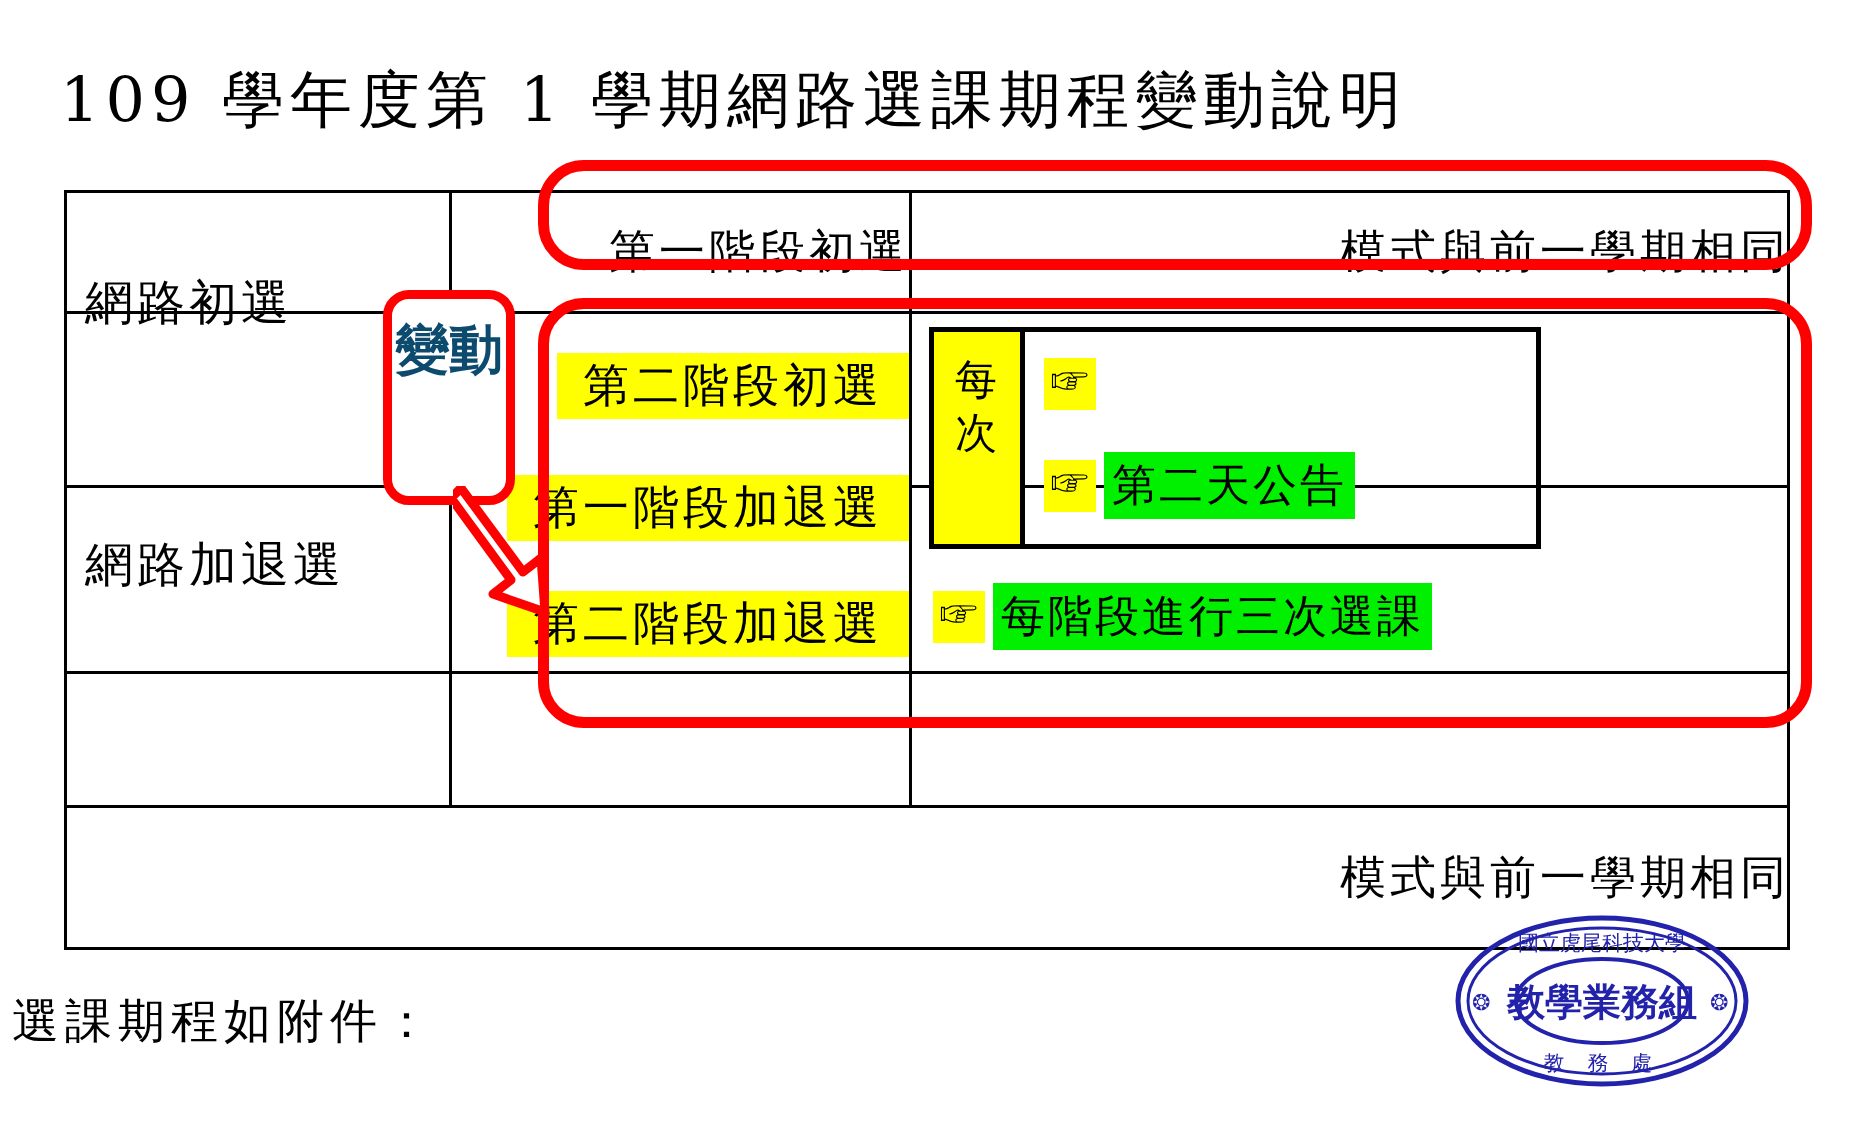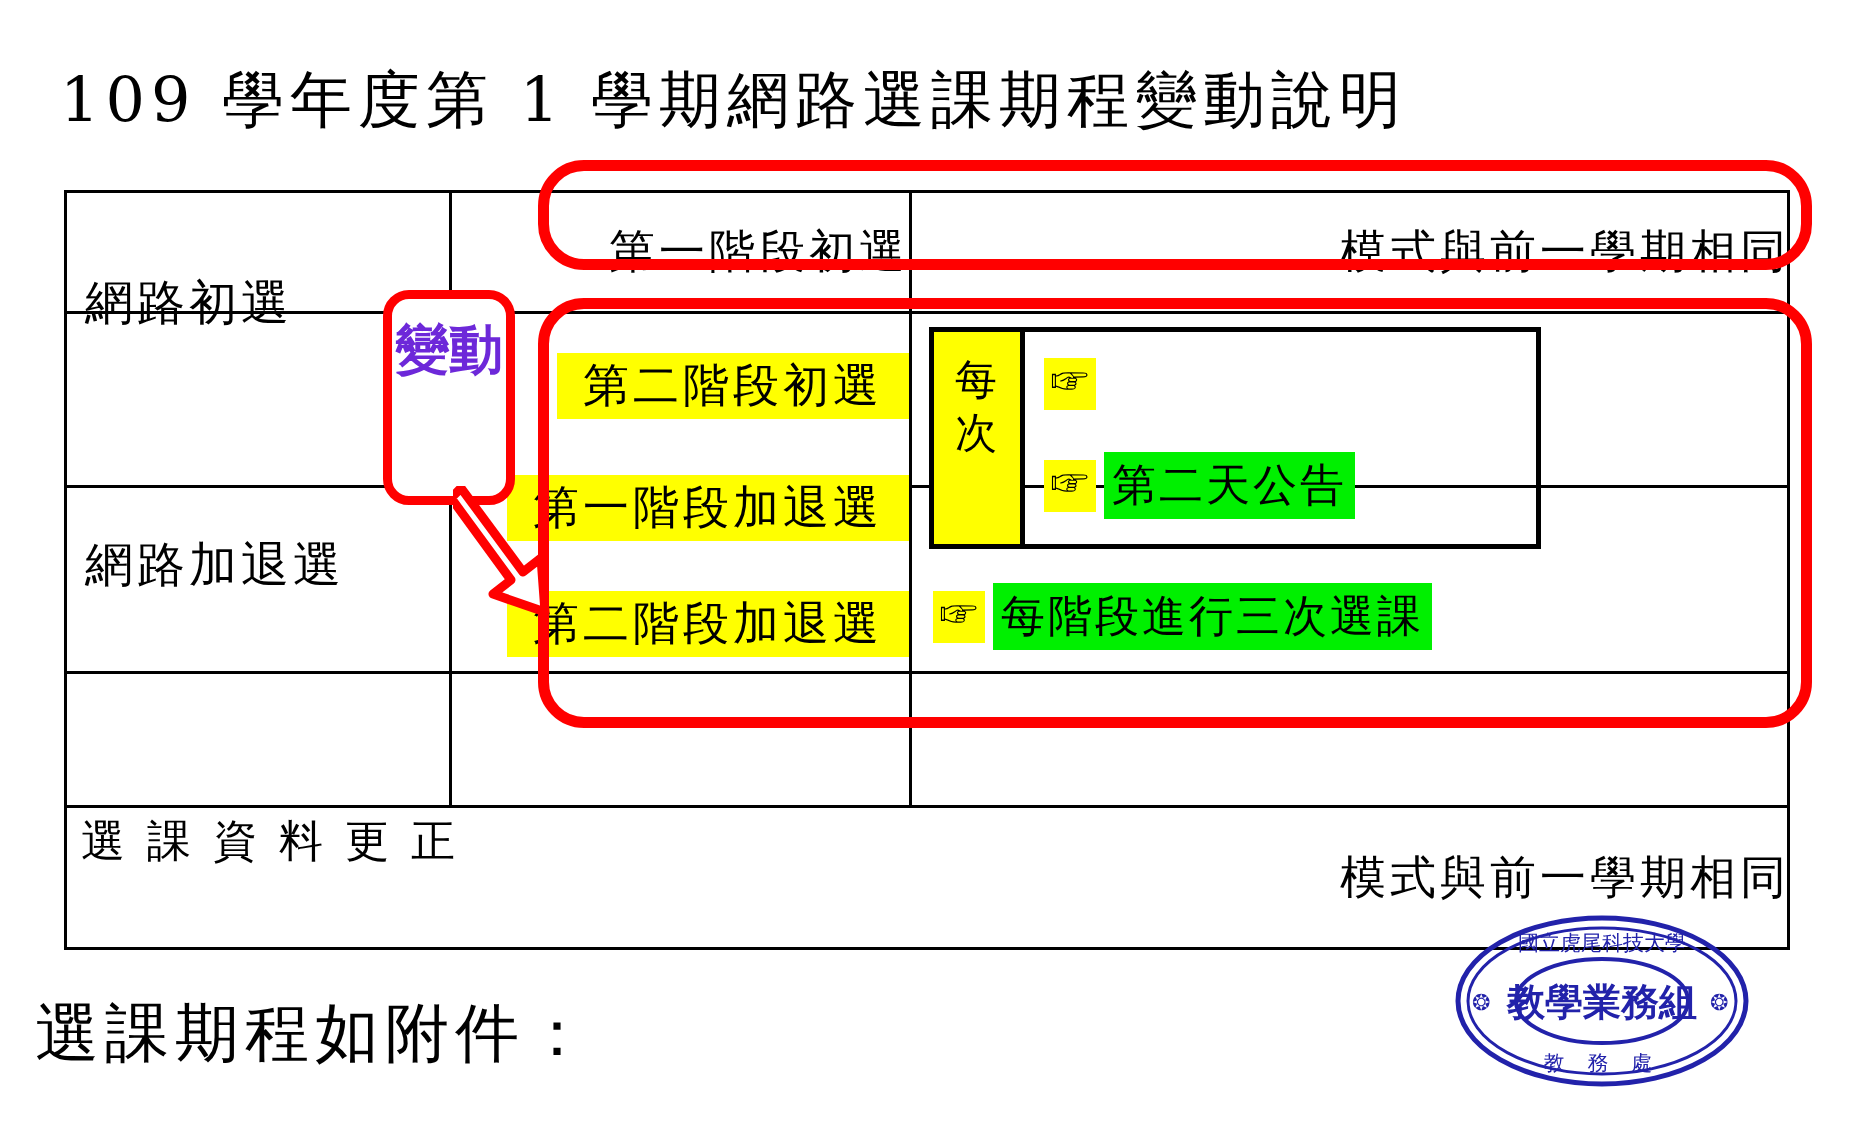--- a/index.html
+++ b/index.html
@@ -140,21 +140,21 @@
     border-radius: 26px;
     box-sizing: border-box;
     background: #ffffff;
   }
   #callout-text {
     position: absolute;
     left: 0;
     top: 28px;
     width: 132px;
     text-align: center;
-    color: #6d28d9;
+    color: #0c4a6e;
     font-weight: bold;
     font-size: 54px;
     line-height: 1.15;
   }
   #callout-arrow {
     position: absolute;
     left: 70px;
     top: 196px;
     width: 130px;
     height: 130px;
@@ -166,23 +166,23 @@
     left: 1452px;
     top: 912px;
     width: 300px;
     height: 178px;
   }
   #seal svg { display: block; }
 
   
   #bottom-note {
     position: absolute;
-    left: 35px;
+    left: 12px;
     top: 990px;
-    font-size: 64px;
+    font-size: 47px;
     letter-spacing: 6px;
     white-space: nowrap;
   }
 </style>
 </head>
 <body>
 
 <div id="page-title">109 學年度第 1 學期網路選課期程變動說明</div>
 
 <div id="main-table">
@@ -229,21 +229,20 @@
       <span class="hand-label">第二天公告</span>
     </div>
   </div>
 
   <div class="hand-row" style="left:866px; top:390px;">
     <span class="hand-icon">☞</span>
     <span class="hand-label">每階段進行三次選課</span>
   </div>
 
   <div class="cell-label" style="left:14px; top:624px; font-size:44px; line-height:1.08;">
-    <div>選 課 資 料 更 正</div>
   </div>
 
   <div class="cell-center" style="left:382px; top:654px; width:1341px;">模式與前一學期相同</div>
 
 </div>
 
 <div class="red-rect" style="left:538px; top:160px; width:1274px; height:110px;"></div>
 <div class="red-rect" style="left:538px; top:298px; width:1274px; height:430px;"></div>
 
 <div id="callout">

